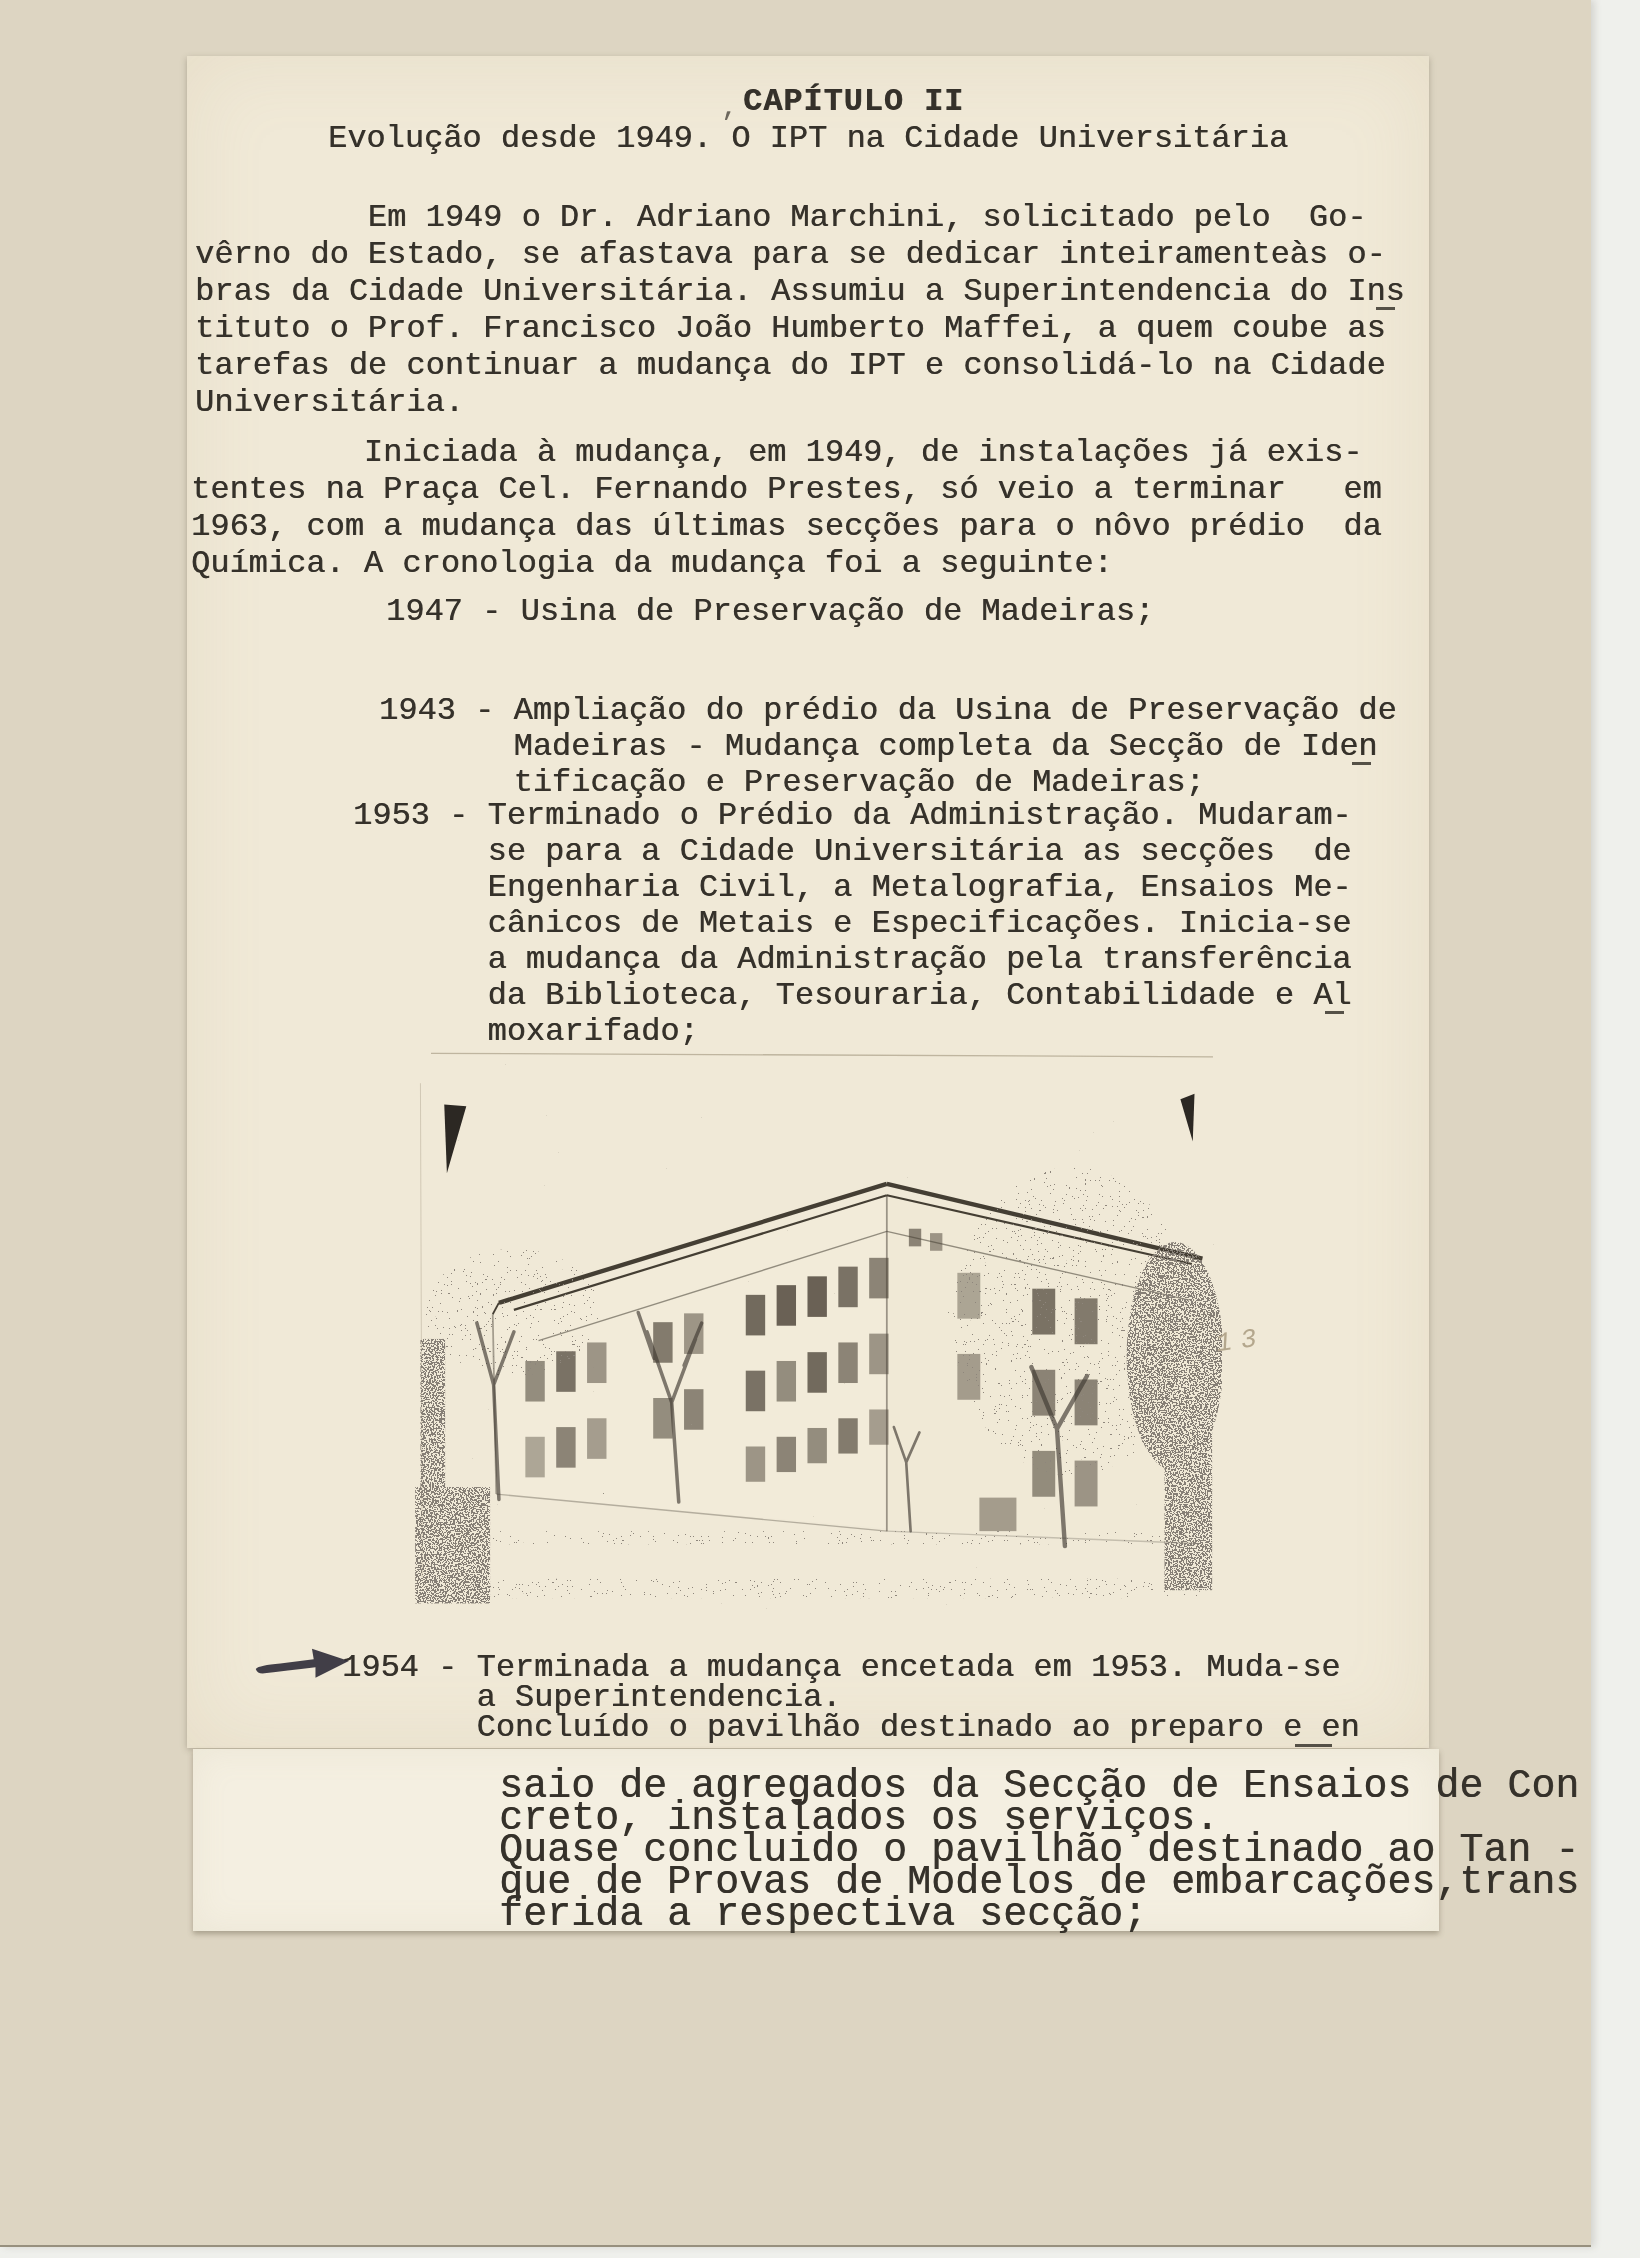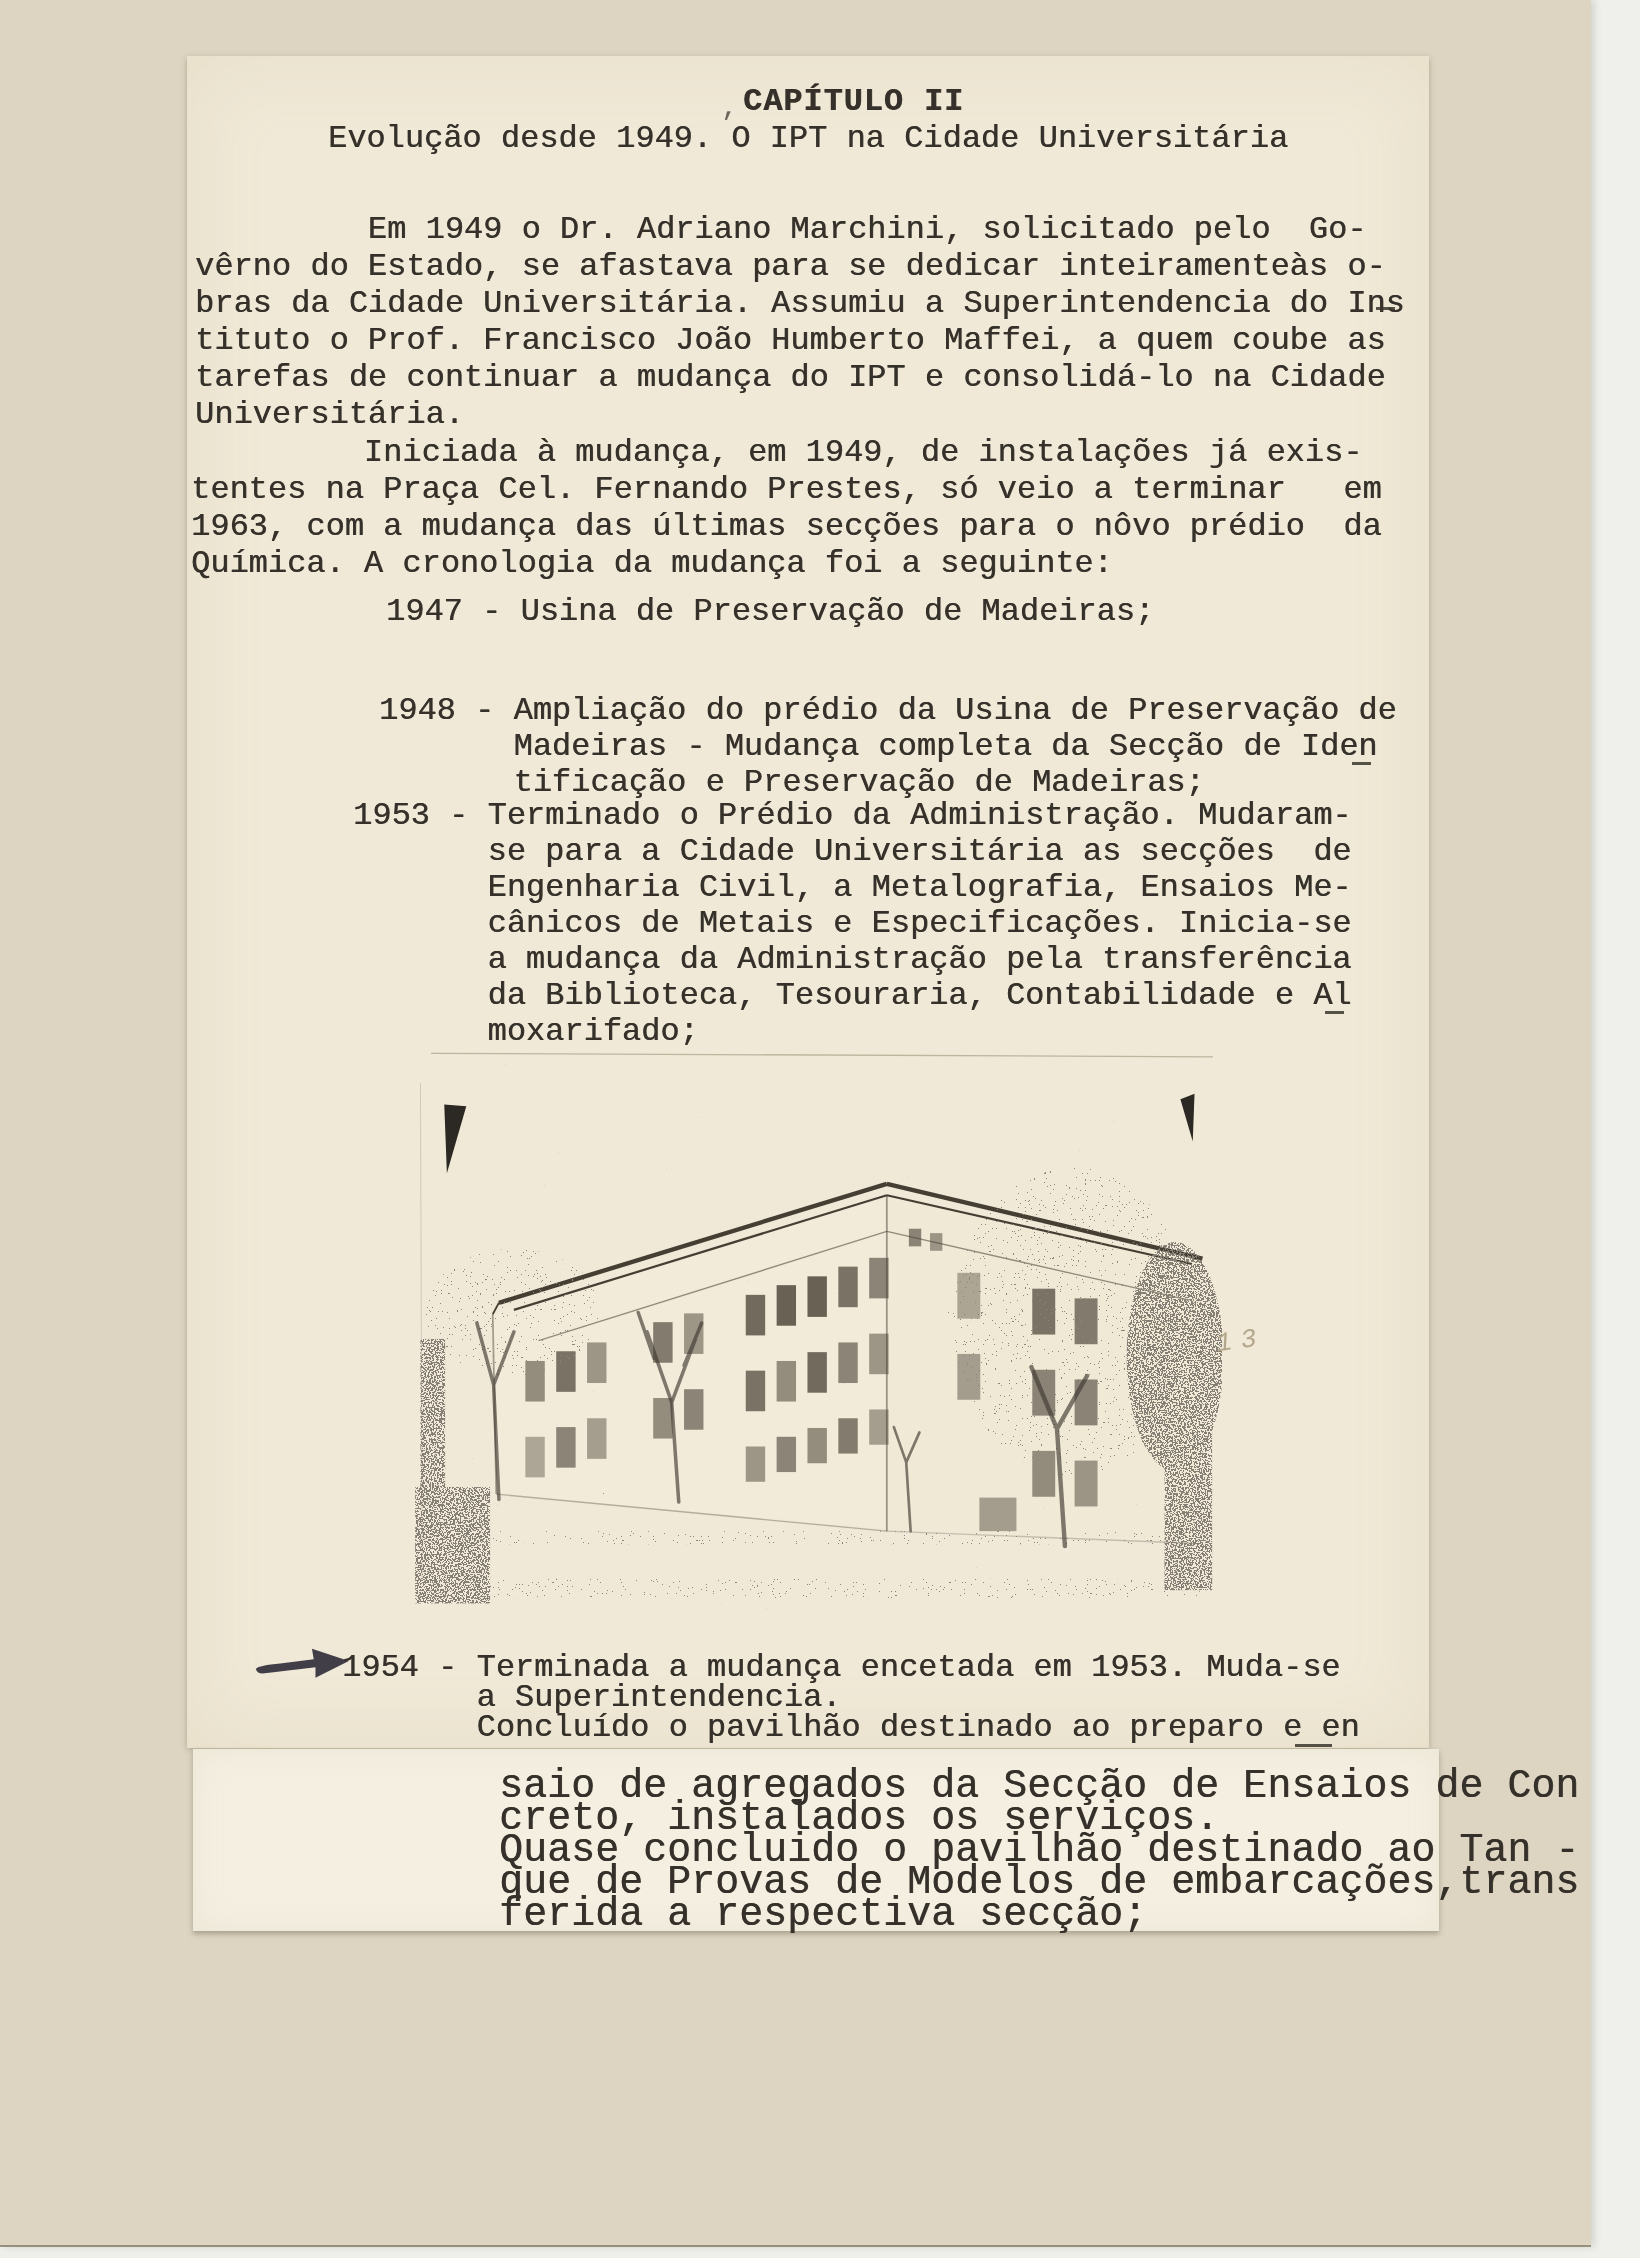--- a/index.html
+++ b/index.html
@@ -32,21 +32,21 @@
 
   .tw{
     position:absolute;margin:0;white-space:pre;
     font-family:"Liberation Mono","DejaVu Sans Mono",monospace;
     font-size:32px;color:#35312a;
     text-shadow:0.5px 0 0 rgba(53,49,42,.85);
   }
   .title-line{left:222px;top:83px;width:1242px;text-align:center;font-weight:bold;letter-spacing:0.9px;}
   .title-mark{font-weight:normal;font-size:25px;vertical-align:-5.3px;opacity:.7;padding-right:5.3px;}
   .subtitle-line{left:187px;top:120px;width:1242px;text-align:center;}
-  .para-1{left:195px;top:199px;line-height:37px;margin-top:12px;}
+  .para-1{left:195px;top:199px;line-height:37px;}
   .para-2{left:191px;top:434px;line-height:37px;}
   .item-1947{left:386px;top:593px;line-height:37px;}
   .item-1949{left:385px;top:643px;line-height:37px;}
   .item-1952{left:379px;top:693px;line-height:36px;}
   .item-1953{left:353px;top:798px;line-height:36px;}
   .item-1954{left:342px;top:1653px;line-height:30px;}
   .slip-text{left:499px;top:1771px;line-height:32px;font-size:40px;}
 
   
   .ul{position:absolute;height:2.6px;background:#3a362e;opacity:.85;}
@@ -91,21 +91,21 @@
 bras da Cidade Universitária. Assumiu a Superintendencia do Ins
 tituto o Prof. Francisco João Humberto Maffei, a quem coube as
 tarefas de continuar a mudança do IPT e consolidá-lo na Cidade
 Universitária.</p>
   <p class="tw para-2">         Iniciada à mudança, em 1949, de instalações já exis-
 tentes na Praça Cel. Fernando Prestes, só veio a terminar   em
 1963, com a mudança das últimas secções para o nôvo prédio  da
 Química. A cronologia da mudança foi a seguinte:</p>
 
   <p class="tw item-1947">1947 - Usina de Preservação de Madeiras;</p>
-  <p class="tw item-1952">1948 - Ampliação do prédio da Usina de Preservação de
+  <p class="tw item-1952">1943 - Ampliação do prédio da Usina de Preservação de
        Madeiras - Mudança completa da Secção de Iden
        tificação e Preservação de Madeiras;</p>
   <p class="tw item-1953">1953 - Terminado o Prédio da Administração. Mudaram-
        se para a Cidade Universitária as secções  de
        Engenharia Civil, a Metalografia, Ensaios Me-
        cânicos de Metais e Especificações. Inicia-se
        a mudança da Administração pela transferência
        da Biblioteca, Tesouraria, Contabilidade e Al
        moxarifado;</p>
   <p class="tw item-1954">1954 - Terminada a mudança encetada em 1953. Muda-se

